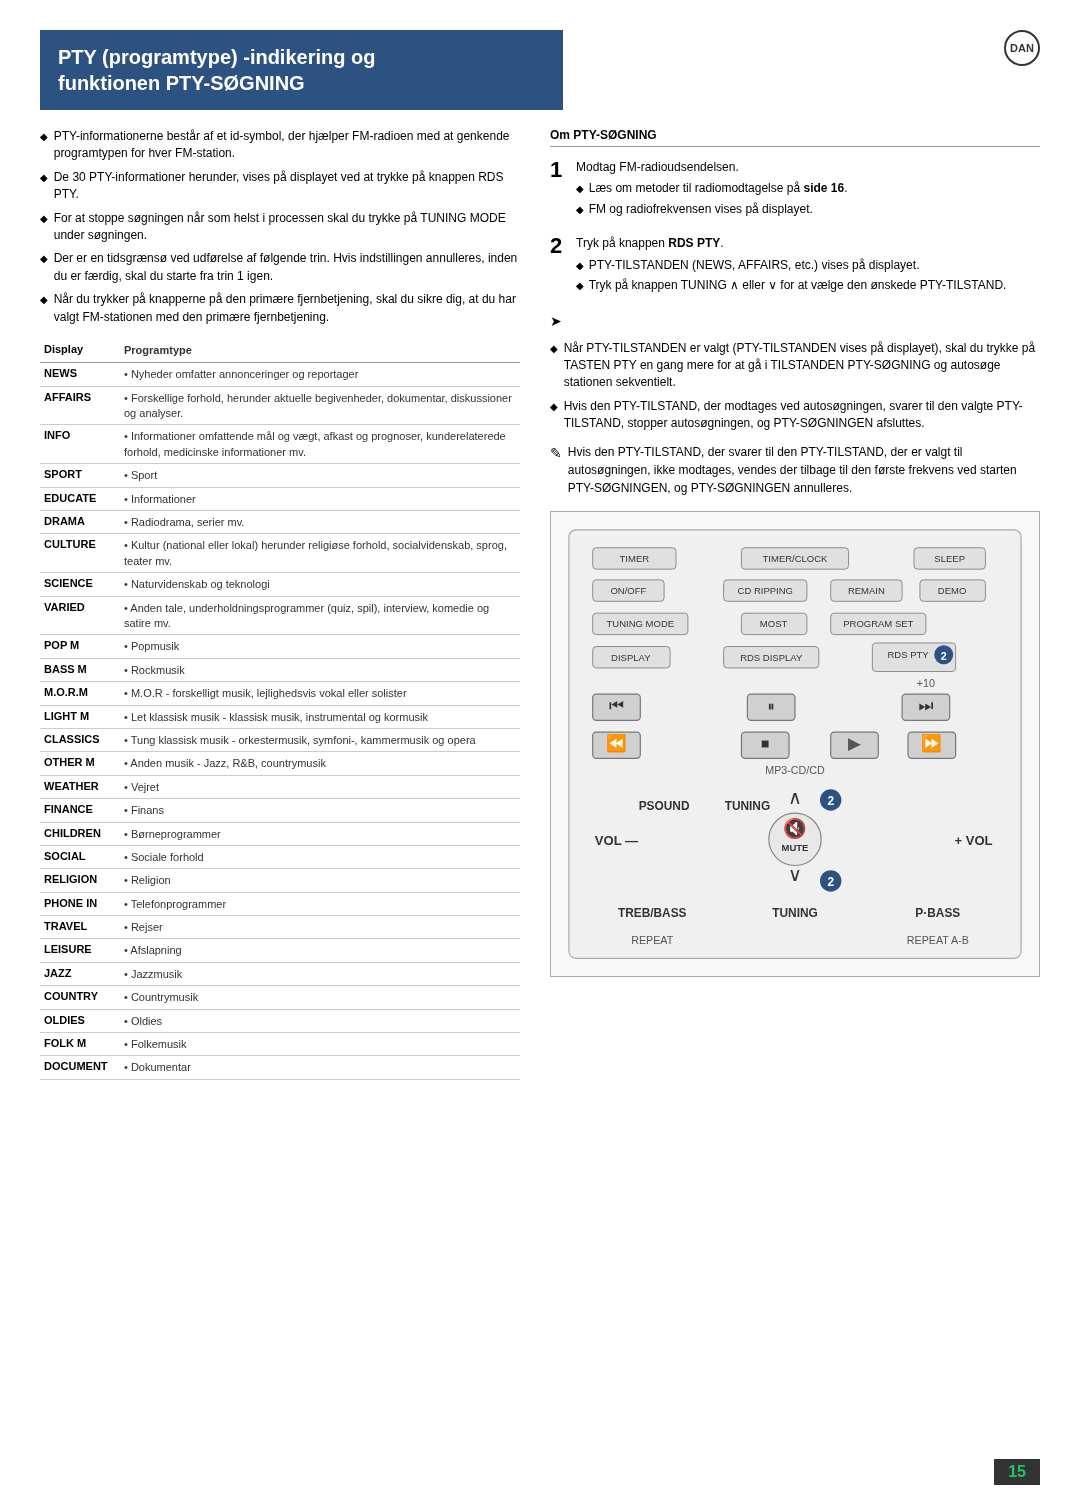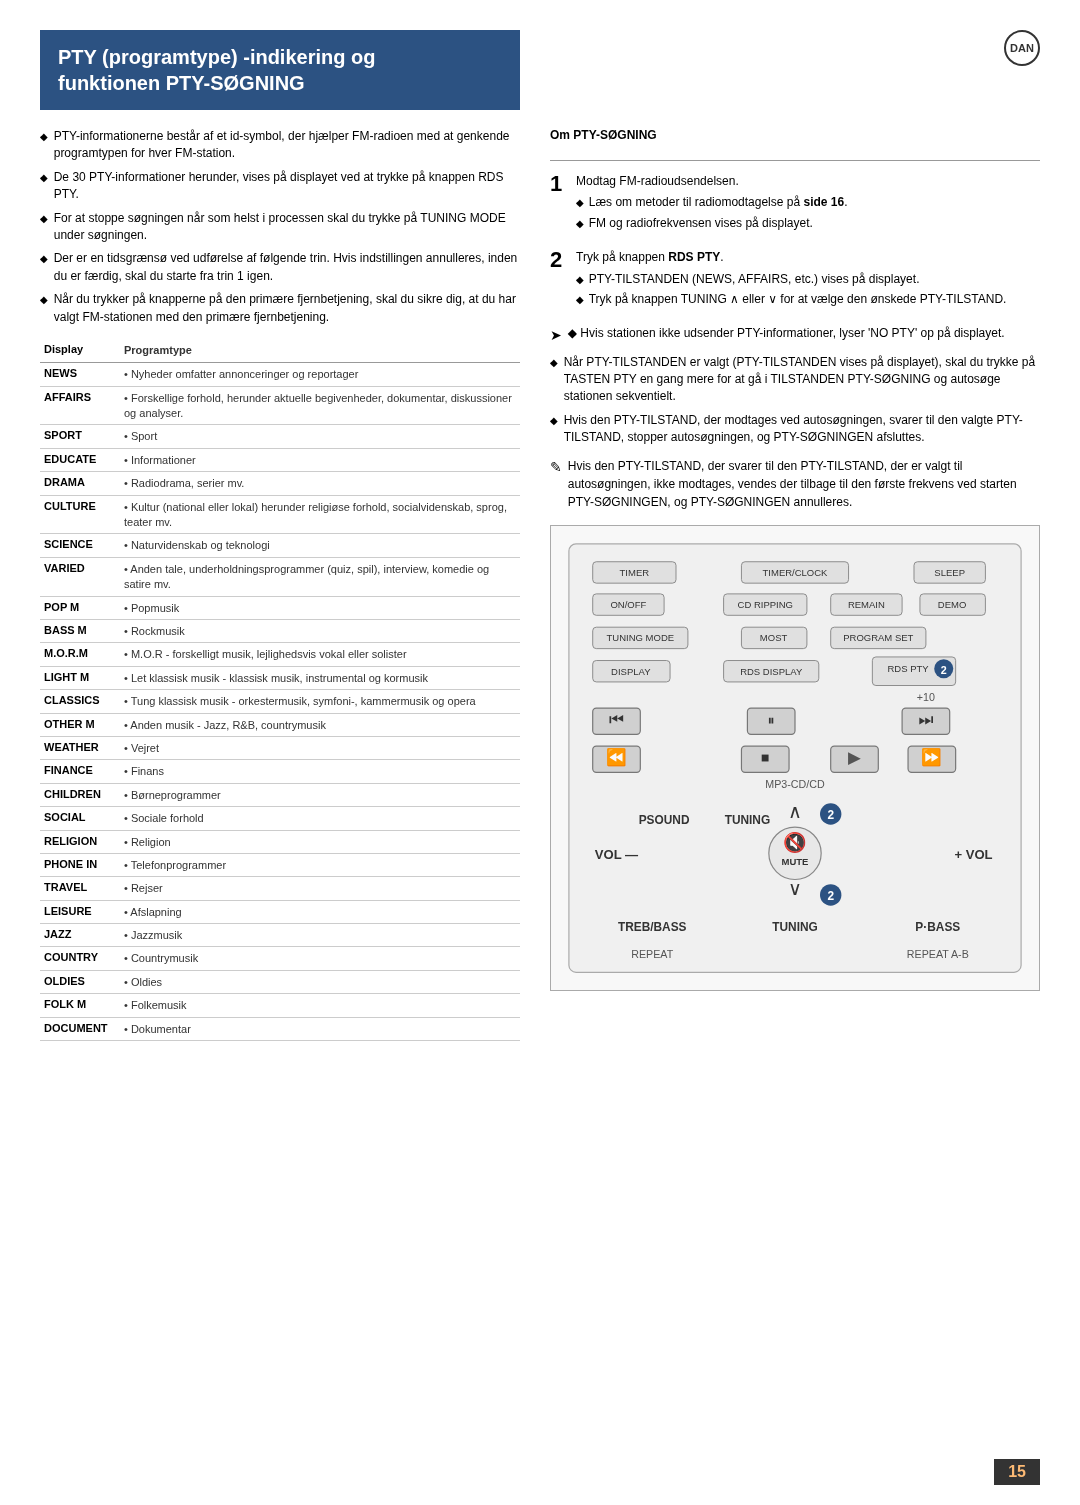--- a/index.html
+++ b/index.html
@@ -19,21 +19,21 @@
       position: relative;
       padding: 30px 40px 40px 40px;
     }
 
     
     .title-box {
       background: #2c5282;
       color: #fff;
       padding: 14px 18px;
       margin-bottom: 18px;
-      width: 480px;
+      width: 523px;
     }
     .title-box h1 {
       font-size: 20px;
       font-weight: bold;
       line-height: 1.3;
       color: #fff;
     }
 
     
     .dan-badge {
@@ -115,21 +115,21 @@
       font-size: 11px;
       color: #333;
       line-height: 1.4;
     }
 
     
     .section-title {
       font-size: 12px;
       font-weight: bold;
       border-bottom: 1px solid #999;
-      padding-bottom: 18px;
+      padding-bottom: 4px;
       margin-bottom: 12px;
     }
 
     .step {
       display: flex;
       margin-bottom: 14px;
       gap: 10px;
     }
     .step-number {
       font-size: 22px;
@@ -201,21 +201,21 @@
       position: relative;
     }
 
     
     .page-number {
       position: absolute;
       bottom: 20px;
       right: 40px;
       font-size: 16px;
       font-weight: bold;
-      color: #fdba74;
+      color: #22c55e;
       background: #333;
       padding: 4px 14px;
     }
   </style>
 </head>
 <body>
 
 <div class="page">
 
   <div class="dan-badge">
@@ -262,20 +262,24 @@
           <td>Display</td>
           <td>Programtype</td>
         </tr>
         <tr>
               <td>NEWS</td>
               <td>• Nyheder omfatter annonceringer og reportager</td>
             </tr>
         <tr>
               <td>AFFAIRS</td>
               <td>• Forskellige forhold, herunder aktuelle begivenheder, dokumentar, diskussioner og analyser.</td>
+            </tr>
+        <tr>
+              <td>INFO</td>
+              <td>• Informationer omfattende mål og vægt, afkast og prognoser, kunderelaterede forhold, medicinske informationer mv.</td>
             </tr>
         <tr>
               <td>SPORT</td>
               <td>• Sport</td>
             </tr>
         <tr>
               <td>EDUCATE</td>
               <td>• Informationer</td>
             </tr>
         <tr>
@@ -403,21 +407,20 @@
           </div>
           <div class="sub-bullet">
             <span class="diamond">◆</span>
             <span>Tryk på knappen TUNING ∧ eller ∨ for at vælge den ønskede PTY-TILSTAND.</span>
           </div>
         </div>
       </div>
 
       <div class="arrow-note">
         <span class="arrow-symbol">➤</span>
-        <span>◆ Hvis stationen ikke udsender PTY-informationer, lyser 'NO PTY' op på displayet.</span>
       </div>
 
       <div class="info-bullets">
         <div class="bullet-item">
           <span class="diamond">◆</span>
           <span>Når PTY-TILSTANDEN er valgt (PTY-TILSTANDEN vises på displayet), skal du trykke på TASTEN PTY en gang mere for at gå i TILSTANDEN PTY-SØGNING og autosøge stationen sekventielt.</span>
         </div>
         <div class="bullet-item" style="margin-top:6px;">
           <span class="diamond">◆</span>
           <span>Hvis den PTY-TILSTAND, der modtages ved autosøgningen, svarer til den valgte PTY-TILSTAND, stopper autosøgningen, og PTY-SØGNINGEN afsluttes.</span>

